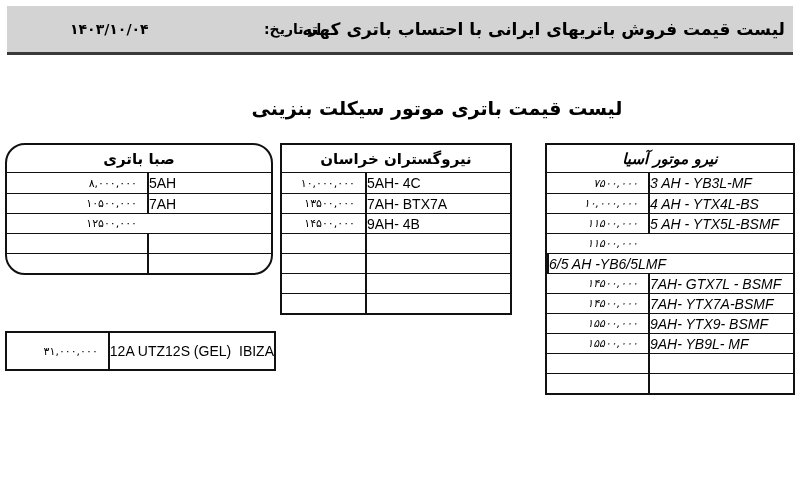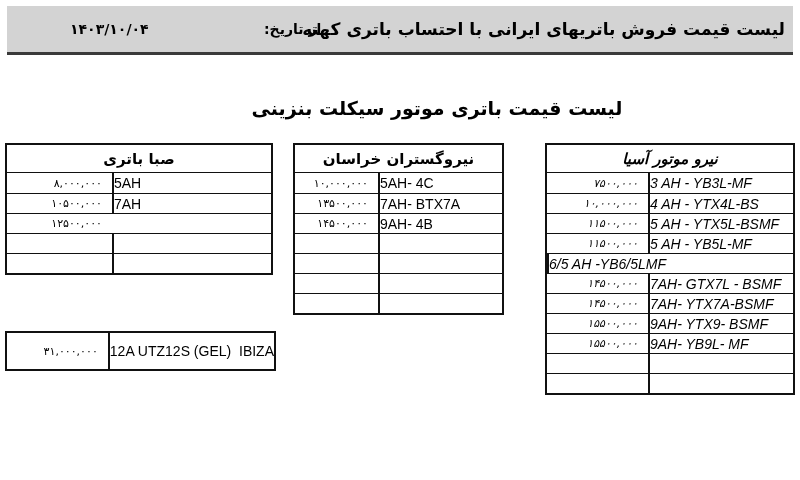--- a/index.html
+++ b/index.html
@@ -47,23 +47,23 @@
     display:flex; align-items:center; justify-content:flex-end;
     padding-right:10px; box-sizing:border-box;
     direction:ltr; font-size:11px; letter-spacing:1px; white-space:pre;
   }
   .c-model {
     flex:1; display:flex; align-items:center;
     border-left:2px solid #111; padding-left:0; box-sizing:border-box;
     direction:ltr; font-family:"Liberation Sans", sans-serif; font-size:14px;
     white-space:pre;
   }
-  #table-saba     { left:5px;   top:143px; width:268px; }
-  #table-saba .c-price     { width:105px; }
-  #table-khorasan { left:293px; top:143px; width:211px; }
+  #table-saba     { left:5px;   top:143px; width:268px;border-radius:20px; }
+  #table-saba .c-price     { width:140px; }
+  #table-khorasan { left:280px; top:143px; width:232px; }
   #table-khorasan .c-price { width:83px; }
   #table-asia     { left:545px; top:143px; width:250px;font-style:italic; }
   #table-asia .c-price     { width:101px; }
   #table-gel      { left:5px;   top:331px; width:271px; }
   #table-gel .t-row        { height:36px; }
   #table-gel .c-price      { width:123px; }
 </style>
 </head>
 <body>
 
@@ -139,21 +139,20 @@
   <div class="t-row">
     <div class="c-price">۱۰,۰۰۰,۰۰۰</div>
     <div class="c-model">4 AH - YTX4L-BS</div>
   </div>
   <div class="t-row">
     <div class="c-price">۱۱۵۰۰,۰۰۰</div>
     <div class="c-model">5 AH - YTX5L-BSMF</div>
   </div>
   <div class="t-row">
     <div class="c-price">۱۱۵۰۰,۰۰۰</div>
-    <div class="c-model">5 AH - YB5L-MF</div>
   </div>
   <div class="t-row">
     <div class="c-model">6/5 AH -YB6/5LMF</div>
   </div>
   <div class="t-row">
     <div class="c-price">۱۴۵۰۰,۰۰۰</div>
     <div class="c-model">7AH- GTX7L - BSMF</div>
   </div>
   <div class="t-row">
     <div class="c-price">۱۴۵۰۰,۰۰۰</div>

